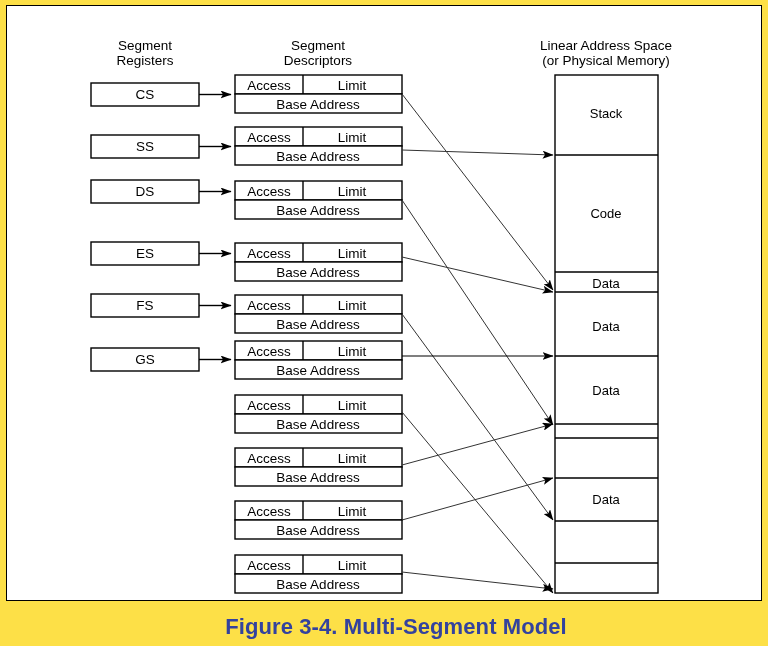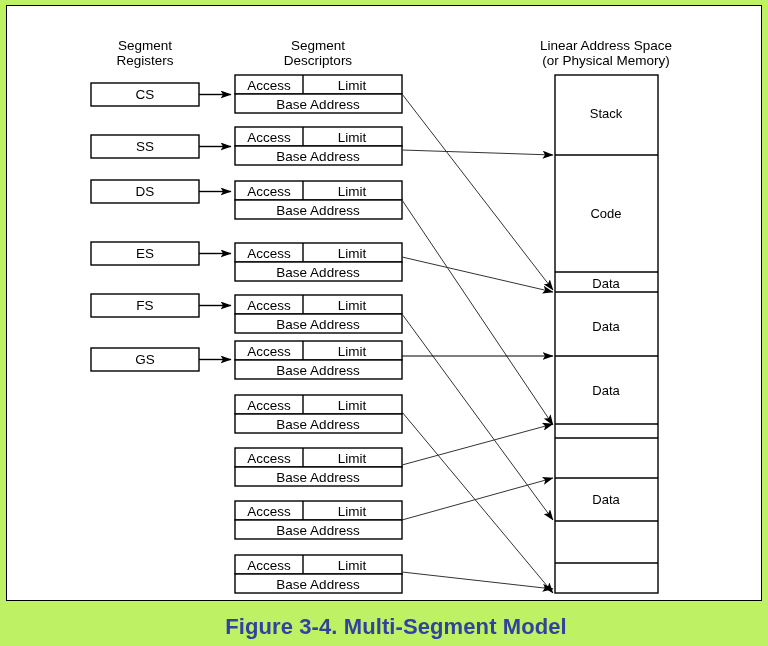--- a/index.html
+++ b/index.html
@@ -6,21 +6,21 @@
   body{
     width:768px;height:646px;
     font-family:"Liberation Sans","DejaVu Sans",sans-serif;
     color:#000;
     overflow:hidden;
     position:relative;
   }
   #page{
     position:absolute;
     left:0;top:0;width:768px;height:646px;
-    background:#bef264;
+    background:#fde047;
   }
   .page-border{
     position:absolute;
     left:6px;top:5px;
     width:756px;height:596px;
     border:1.4px solid #000;
     border-top:1.4px solid #000;
     box-sizing:border-box;
     background:#fff;
   }

